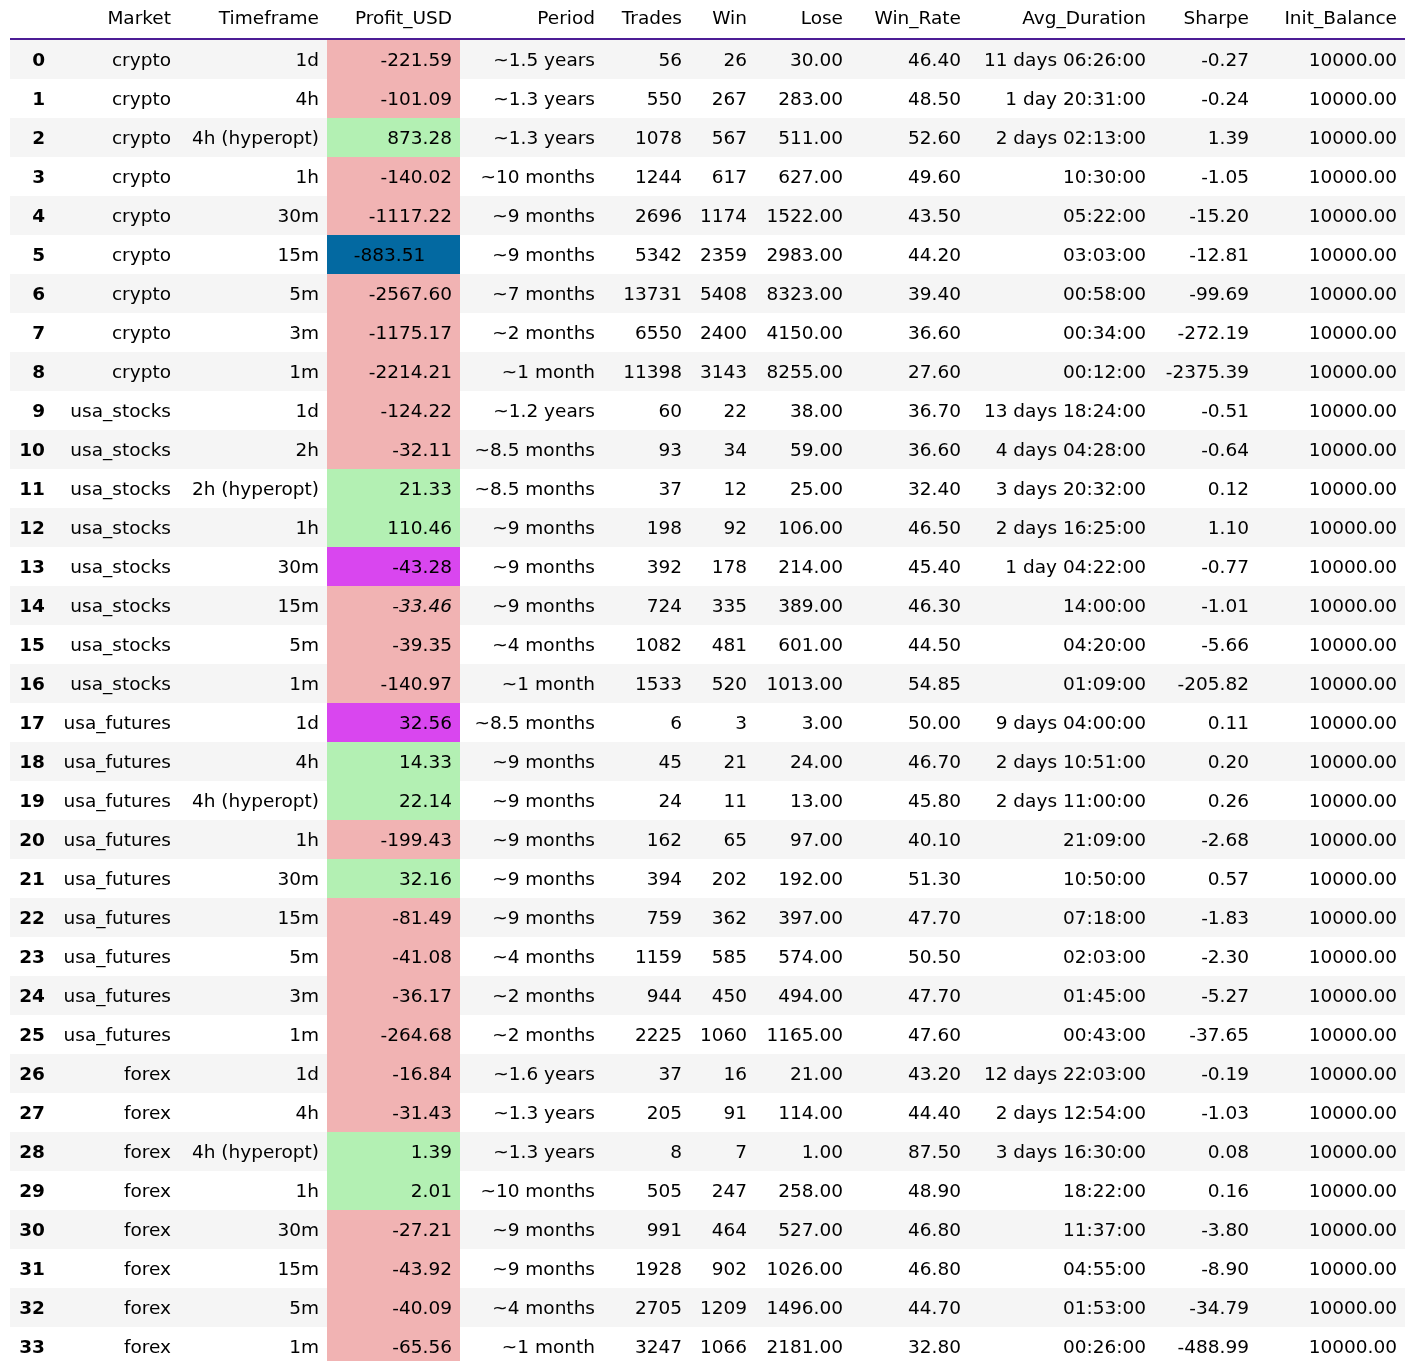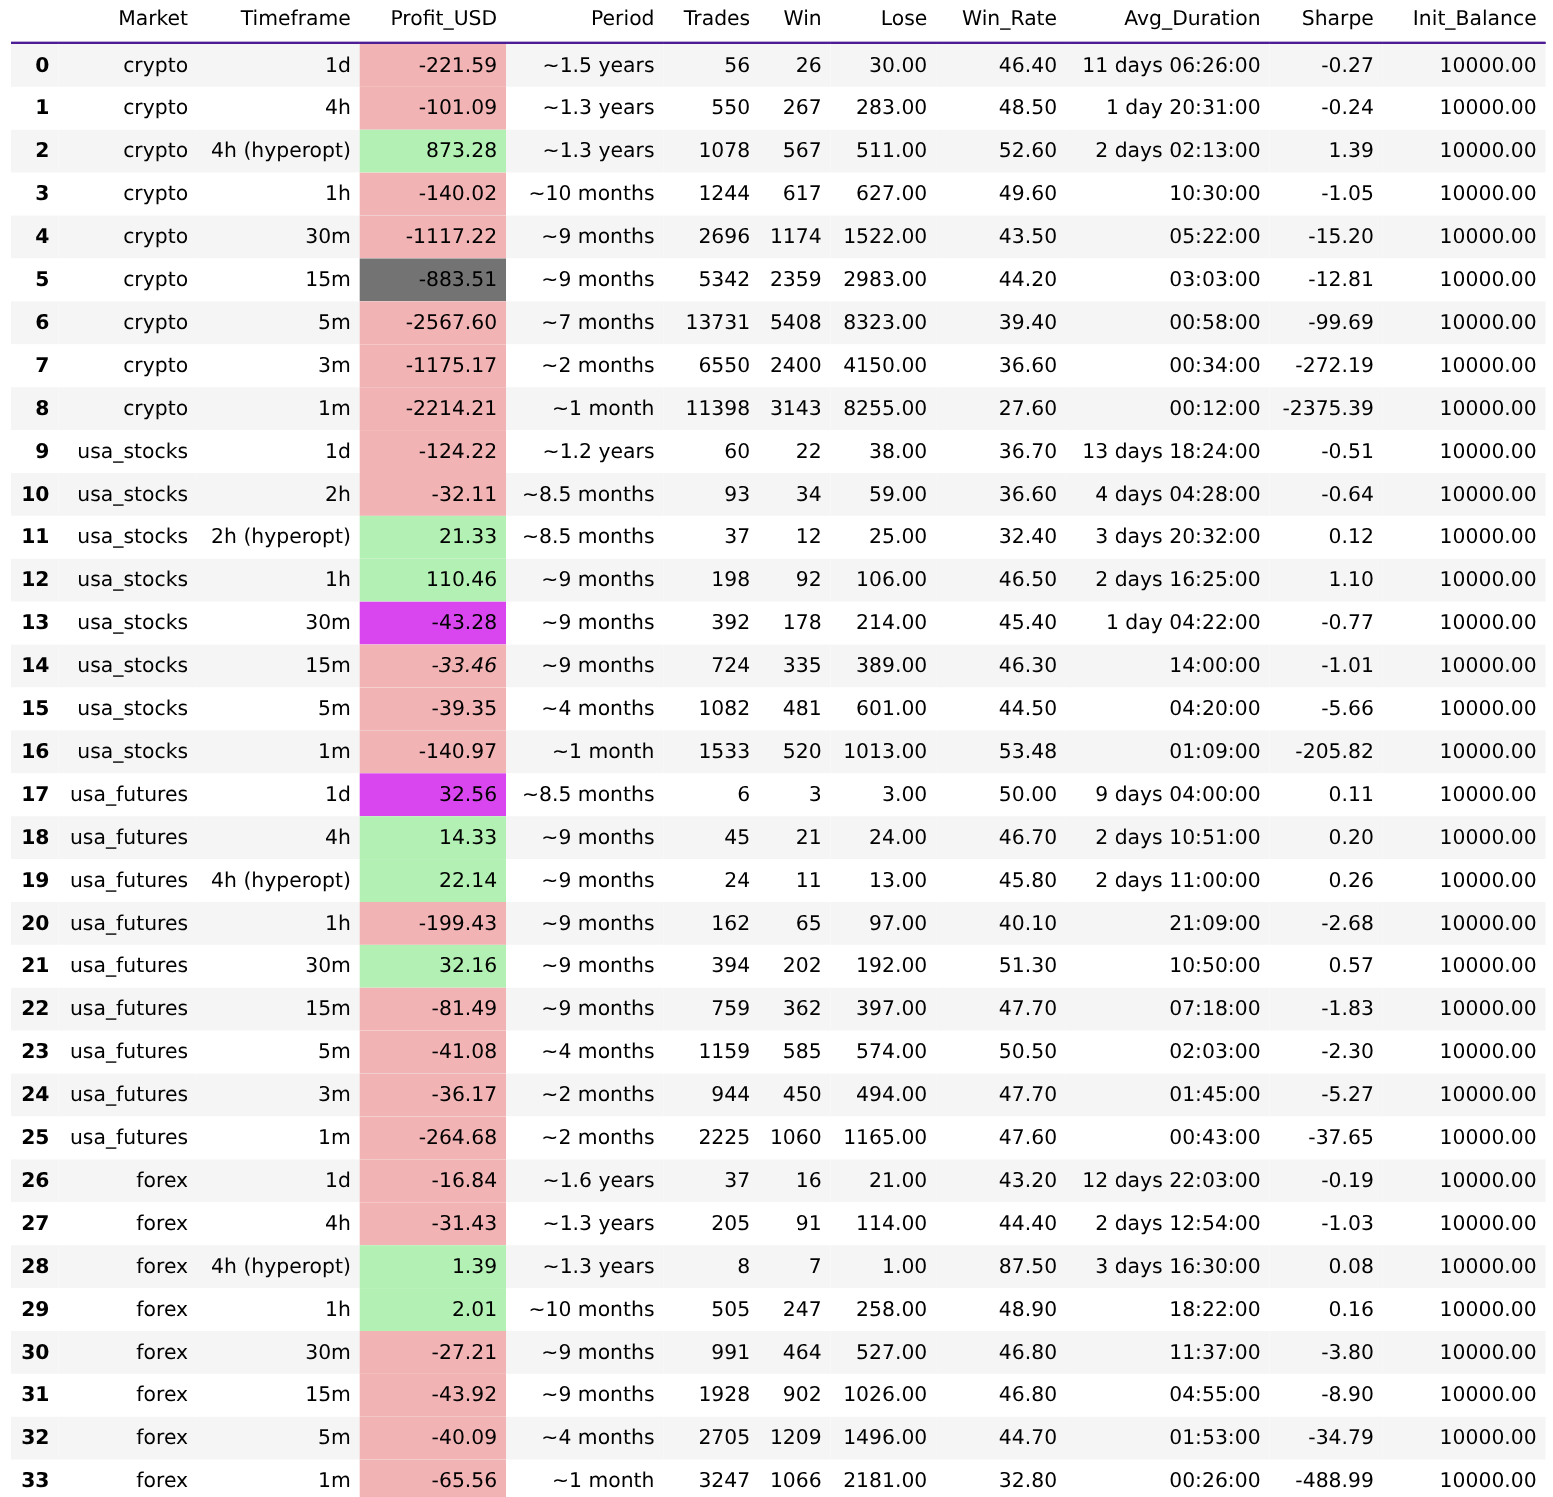--- a/index.html
+++ b/index.html
@@ -132,21 +132,21 @@
         <td>1522.00</td>
         <td>43.50</td>
         <td>05:22:00</td>
         <td>-15.20</td>
         <td>10000.00</td>
       </tr>
       <tr>
         <th>5</th>
         <td>crypto</td>
         <td>15m</td>
-        <td class="neg" style="background: #737373;">-883.51</td>
+        <td class="neg" style="background: #0369a1; text-align: center;">-883.51</td>
         <td>~9 months</td>
         <td>5342</td>
         <td>2359</td>
         <td>2983.00</td>
         <td>44.20</td>
         <td>03:03:00</td>
         <td>-12.81</td>
         <td>10000.00</td>
       </tr>
       <tr>
@@ -291,21 +291,21 @@
       </tr>
       <tr>
         <th>16</th>
         <td>usa_stocks</td>
         <td>1m</td>
         <td class="neg" style="background: rgb(241, 179, 179);">-140.97</td>
         <td>~1 month</td>
         <td>1533</td>
         <td>520</td>
         <td>1013.00</td>
-        <td>53.48</td>
+        <td>54.85</td>
         <td>01:09:00</td>
         <td>-205.82</td>
         <td>10000.00</td>
       </tr>
       <tr>
         <th>17</th>
         <td>usa_futures</td>
         <td>1d</td>
         <td class="pos" style="background: #d946ef;">32.56</td>
         <td>~8.5 months</td>

